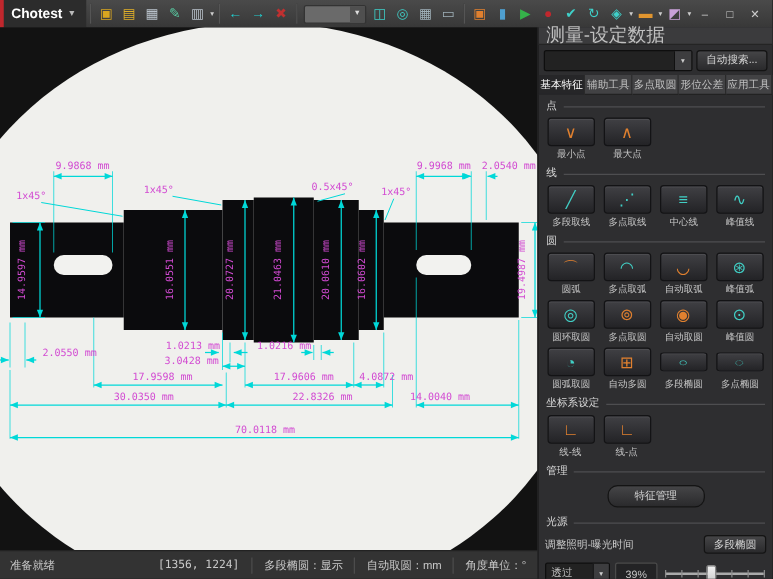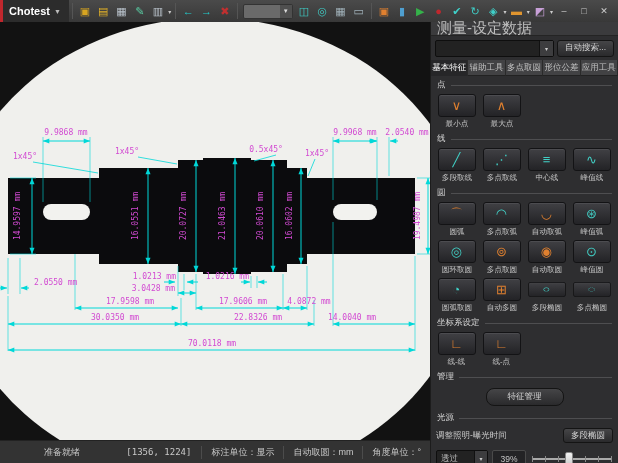--- a/index.html
+++ b/index.html
@@ -28,21 +28,21 @@
   #viewport { position:absolute; left:0; top:22px; width:430px; height:418px; background:#101010; }
   #viewport svg { display:block; }
   .dl  { stroke:#00d8d8; stroke-width:1; }
   .xl  { stroke:#00d8d8; stroke-width:0.7; opacity:0.85; }
   .ldr { stroke:#00d8d8; stroke-width:0.8; fill:none; }
   .dimtxt { fill:#d24ad2; font-size:8px; font-family:"DejaVu Sans Mono", monospace; }
 
   
   #statusbar { position:absolute; left:0; top:440px; width:430px; height:23px; background:#333;
                border-top:1px solid #222; display:flex; align-items:center; color:#c9c9c9; font-size:9px; }
-  #statusbar .ready { padding-left:8px;margin-left:36px; }
+  #statusbar .ready { padding-left:8px; }
   #statusbar .right { margin-left:auto; display:flex; align-items:center; height:100%; }
   #statusbar .coord { font-family:"DejaVu Sans Mono", monospace; padding:0 10px; }
   .sbitem { padding:0 9px; border-left:1px solid #4c4c4c; height:13px; display:flex; align-items:center; }
 
   
   #panel { position:absolute; left:430px; top:22px; width:188px; height:441px; background:#2e2e30;
            border-left:1px solid #1c1c1c; color:#c8c8c8; font-size:9px; }
   #paneltitle { height:14px; background:#3b3b3d; color:#bfbfbf; font-size:15px; display:flex;
                 align-items:center; padding-left:6px; border-bottom:1px solid #242424; }
   #searchrow { height:24px; display:flex; align-items:center; padding:0 4px; gap:3px; }
@@ -241,21 +241,21 @@
         <text class="dimtxt" x="352" y="320" text-anchor="middle">14.0040 mm</text>
         <text class="dimtxt" x="212" y="346" text-anchor="middle">70.0118 mm</text>
       </g>
     </svg>
   </div>
 
   <div id="statusbar">
     <span class="ready">准备就绪</span>
     <div class="right">
       <span class="coord">[1356, 1224]</span>
-      <span class="sbitem">标注单位：显示</span>
+      <span class="sbitem">多段椭圆：显示</span>
       <span class="sbitem">自动取圆：mm</span>
       <span class="sbitem">角度单位：°</span>
     </div>
   </div>
 
   <div id="panel">
     <div id="paneltitle">测量-设定数据</div>
 
     <div id="searchrow">
       <div id="featcombo">

